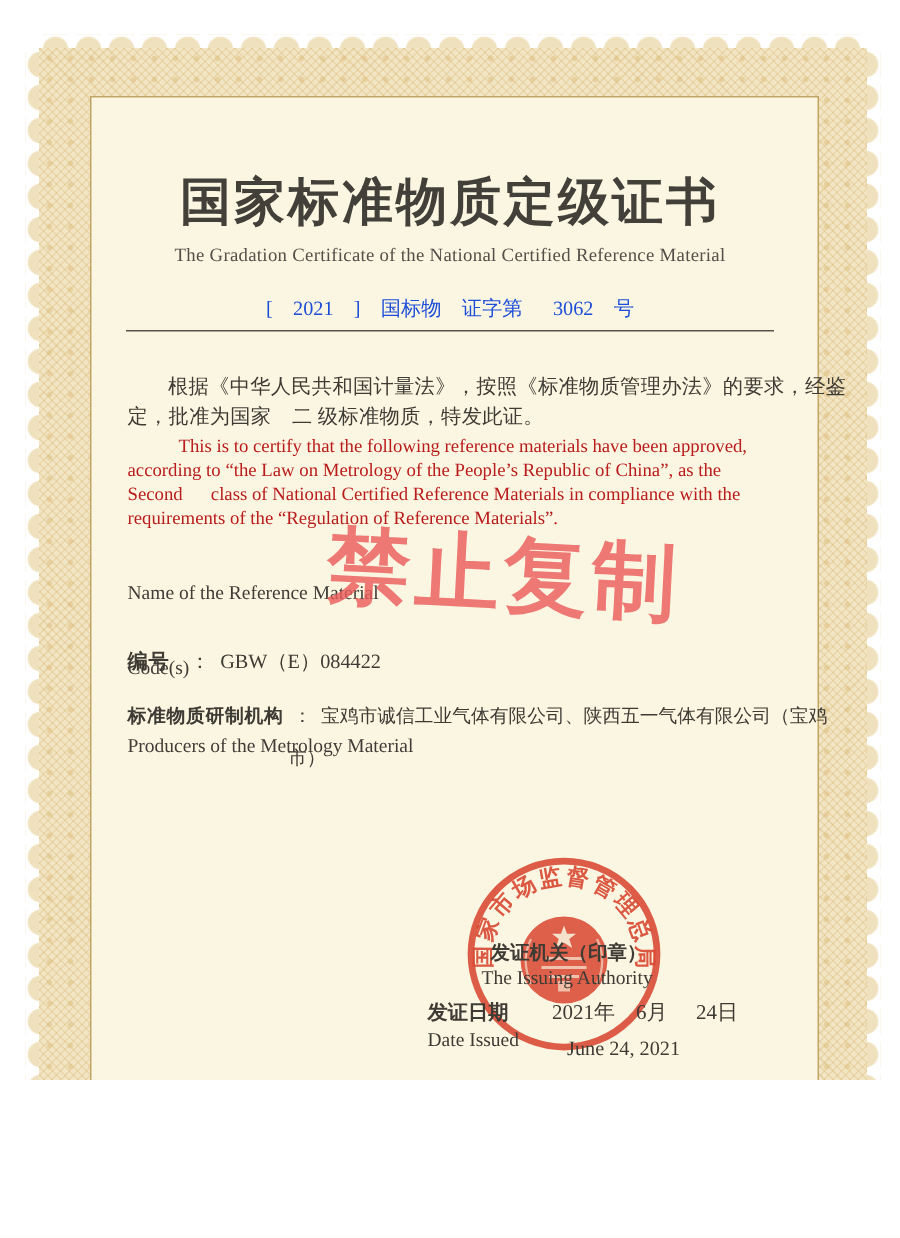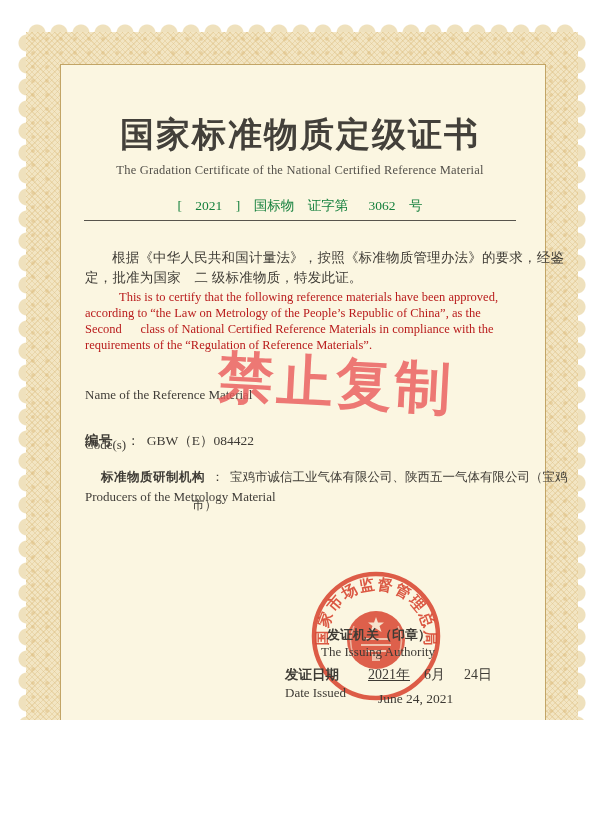--- a/index.html
+++ b/index.html
@@ -30,48 +30,48 @@
 
   .inner{position:absolute;left:60px;top:64px;width:484px;height:708px;
     background:#fbf6e1;border:1.5px solid #c2a566;}
 
   .abs{position:absolute;white-space:nowrap;}
   .center{left:0;right:0;text-align:center;}
 
   .title-cn{top:112px;font-size:34px;font-weight:bold;letter-spacing:2px;color:#43403a;
     font-family:"DejaVu Serif", serif;}
   .title-en{top:163px;font-size:12.5px;color:#53504a;letter-spacing:0.2px;}
-  .cert-no{top:197px;font-size:13.5px;color:#15803d;}
+  .cert-no{top:197px;font-size:13.5px;color:#1d4ed8;}
   .rule{position:absolute;left:84px;top:220px;width:432px;border-top:1.2px solid #57544c;}
 
   .cn-line{left:85px;font-size:13.5px;color:#3e3b35;letter-spacing:0.2px;}
   .cn-0{top:249px;text-indent:27px;}
   .cn-1{top:269px;}
   .en-line{left:85px;font-size:12.5px;color:#b91c1c;}
   .en-0{top:290px;text-indent:34px;}
   .en-1{top:306px;}
   .en-2{top:322px;}
   .en-3{top:338px;}
 
   .field-cn{left:85px;font-size:13.5px;}
   .field-cn .lbl{font-weight:bold;letter-spacing:0.5px;}
   .field-en{left:85px;font-size:13px;color:#403d38;}
   .f1-cn{top:369px;}
   .f1-en{top:387px;}
   .f2-cn{top:432px;}
   .f2-en{top:437px;}
-  .f3-cn{top:469px;font-size:12.5px;margin-left:16px;}
+  .f3-cn{top:469px;font-size:12.5px;}
   .f3-en{top:489px;}
   .f3-cont{left:192px;top:497px;font-size:12.5px;}
 
   .auth-cn{left:327px;top:626px;font-size:13px;font-weight:bold;z-index:16;}
   .auth-en{left:321px;top:644px;font-size:13px;z-index:16;}
   .date-lbl-cn{left:285px;top:666px;font-size:13.5px;font-weight:bold;z-index:16;}
   .date-lbl-en{left:285px;top:685px;font-size:13px;z-index:16;}
-  .date-y{left:368px;top:666px;font-size:14px;z-index:16;text-decoration:underline;}
+  .date-y{left:368px;top:666px;font-size:14px;z-index:16;}
   .date-m{left:424px;top:666px;font-size:14px;z-index:16;}
   .date-d{left:464px;top:666px;font-size:14px;z-index:16;}
   .date-en{left:378px;top:691px;font-size:13.5px;z-index:16;}
 
   .watermark{left:220px;top:340px;font-size:56px;font-weight:700;letter-spacing:3px;
     color:rgba(233,92,92,0.82);transform:rotate(3deg);transform-origin:left top;
     font-family:"DejaVu Sans", sans-serif;z-index:20;}
 
   .seal{position:absolute;left:306px;top:566px;width:140px;height:140px;z-index:15;}
 </style>

